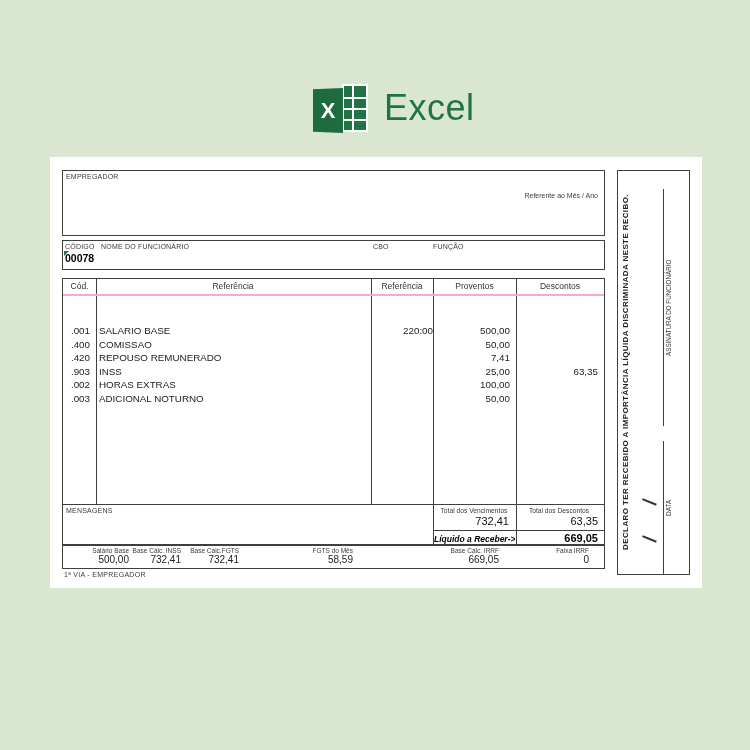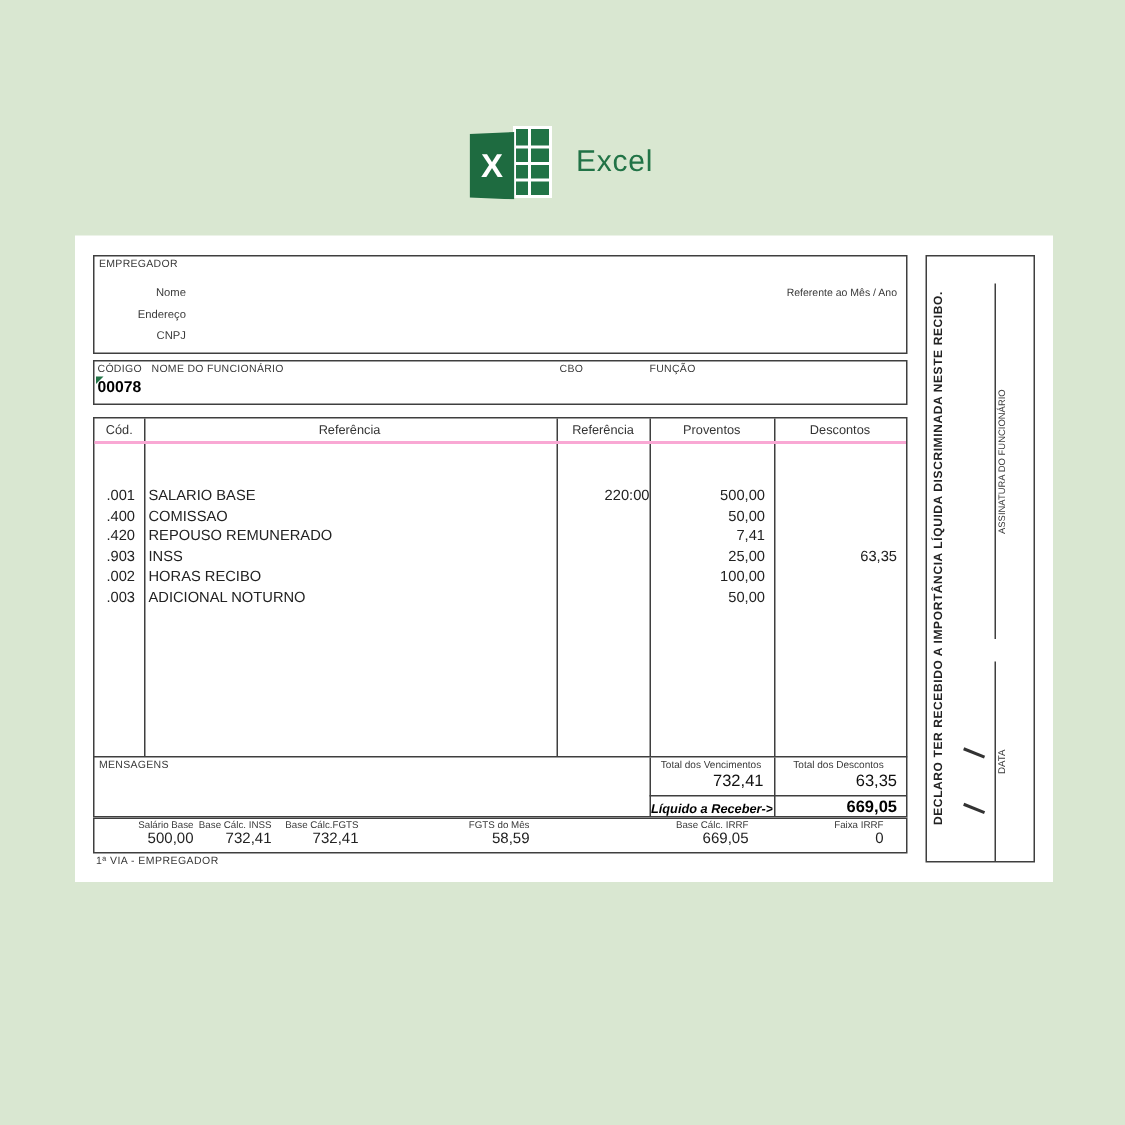--- a/index.html
+++ b/index.html
@@ -12,21 +12,21 @@
                 border:2px solid #fff;box-sizing:border-box;}
   .xicon .sheet i{position:absolute;background:#fff;display:block;}
   .xicon .sheet .h1{left:0;right:0;top:24%;height:2px;}
   .xicon .sheet .h2{left:0;right:0;top:49%;height:2px;}
   .xicon .sheet .h3{left:0;right:0;top:74%;height:2px;}
   .xicon .sheet .v1{top:0;bottom:0;left:36%;width:2px;}
   .xicon .cover{position:absolute;left:1px;top:7px;width:30px;height:45px;background:#1e6b40;
                 display:flex;align-items:center;justify-content:center;
                 clip-path:polygon(0 3%,100% 0,100% 100%,0 97%);}
   .xicon .cover span{color:#fff;font-weight:bold;font-size:22px;line-height:1;}
-  .brand-text{margin-left:14px;font-size:20px;color:#217346;letter-spacing:0.5px;}
+  .brand-text{margin-left:14px;font-size:36px;color:#217346;letter-spacing:0.5px;}
   
   .page{position:absolute;left:50px;top:157px;width:652px;height:431px;background:#fff;}
   .box{position:absolute;border:1px solid #3f3f3f;box-sizing:border-box;background:#fff;}
   .lbl{font-size:7px;color:#3a3a3a;letter-spacing:0.2px;}
   
   .box1{left:12px;top:13px;width:543px;height:66px;}
   .emp-label{position:absolute;left:3px;top:2px;}
   .emp-fields{position:absolute;left:3px;top:17px;width:58px;text-align:right;font-size:7.5px;color:#3a3a3a;}
   .emp-fields div{height:14.5px;line-height:14.5px;}
   .doc-title{position:absolute;right:6px;top:2px;font-size:14.5px;font-weight:bold;color:#111;letter-spacing:-0.2px;}
@@ -101,25 +101,20 @@
         <span>X</span>
       </div>
     </div>
     <span class="brand-text">Excel</span>
   </div>
 
   <div class="page">
 
     <div class="box box1">
       <span class="lbl emp-label">EMPREGADOR</span>
-      <div class="emp-fields">
-        <div>Nome</div>
-        <div>Endereço</div>
-        <div>CNPJ</div>
-      </div>
       <div class="doc-subtitle">Referente ao Mês / Ano</div>
     </div>
 
     <div class="box box2">
       <span class="lbl l1">CÓDIGO</span>
       <span class="lbl l2">NOME DO FUNCIONÁRIO</span>
       <span class="lbl l3">CBO</span>
       <span class="lbl l4">FUNÇÃO</span>
       <span class="cell-flag"></span>
       <span class="v1">00078</span>
@@ -161,21 +156,21 @@
       </div>
       <div class="trow" style="top:56.8px">
         <span class="c-code">.903</span>
         <span class="c-desc">INSS</span>
         <span class="c-ref"></span>
         <span class="c-prov">25,00</span>
         <span class="c-ded">63,35</span>
       </div>
       <div class="trow" style="top:70.4px">
         <span class="c-code">.002</span>
-        <span class="c-desc">HORAS RECIBO</span>
+        <span class="c-desc">HORAS EXTRAS</span>
         <span class="c-ref"></span>
         <span class="c-prov">100,00</span>
         <span class="c-ded"></span>
       </div>
       <div class="trow" style="top:84px">
         <span class="c-code">.003</span>
         <span class="c-desc">ADICIONAL NOTURNO</span>
         <span class="c-ref"></span>
         <span class="c-prov">50,00</span>
         <span class="c-ded"></span>

